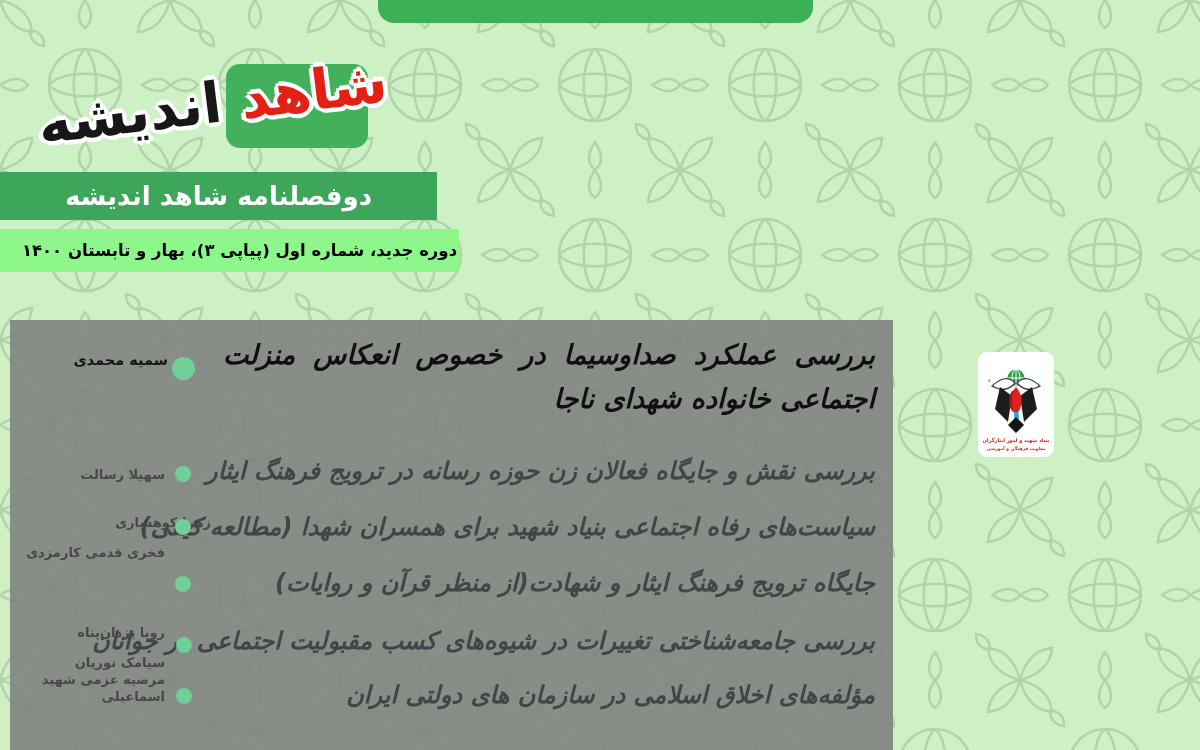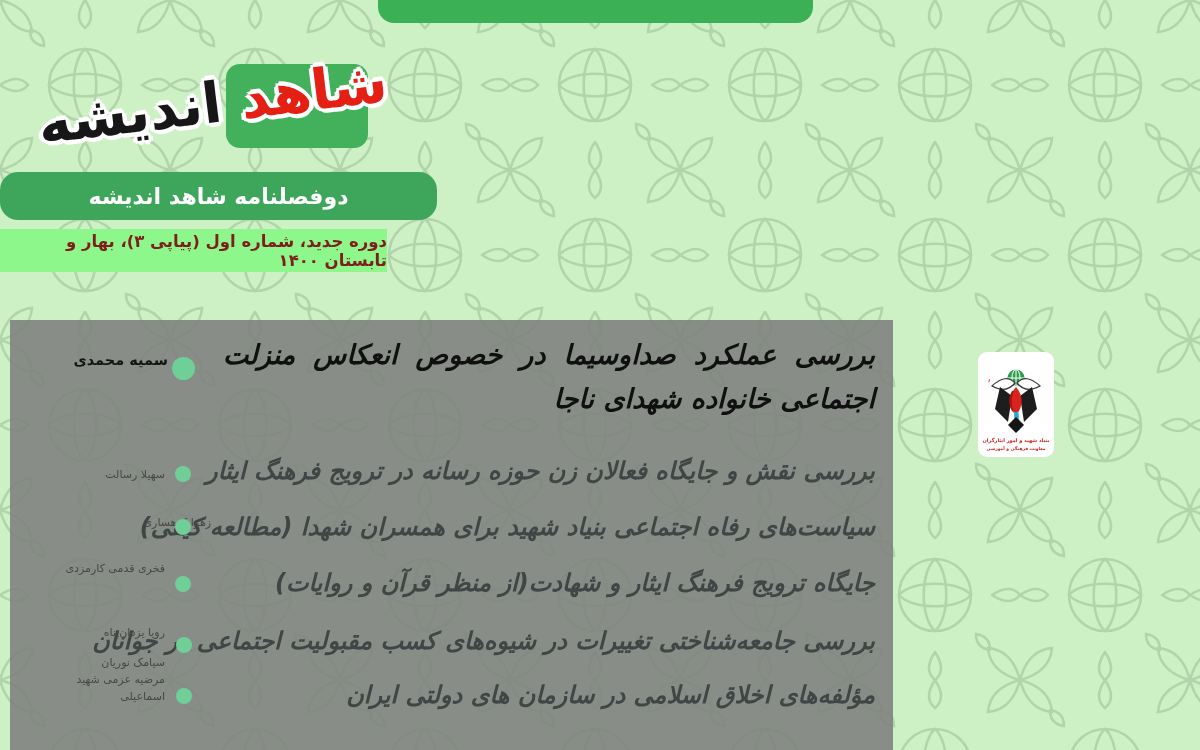--- a/index.html
+++ b/index.html
@@ -21,45 +21,45 @@
     transform:rotate(-7deg); white-space:nowrap; letter-spacing:-2px;
     text-shadow: 3px 0 0 #fff, -3px 0 0 #fff, 0 3px 0 #fff, 0 -3px 0 #fff,
       2.5px 2.5px 0 #fff, -2.5px 2.5px 0 #fff, 2.5px -2.5px 0 #fff, -2.5px -2.5px 0 #fff,
       4.5px 1px 0 #fff, -4.5px 1px 0 #fff, 1px 4.5px 0 #fff, 1px -4.5px 0 #fff; }
   .logo-w1 { color:#e42015; }
   .logo-w2 { color:#171717; }
 
   
   .band-dark { position:absolute; left:0; top:172px; width:437px; height:48px;
     background:#3ea65b; z-index:2; display:flex; align-items:center; justify-content:center;
-    color:#ffffff; font-weight:bold; font-size:22px; direction:rtl;border-radius:18px; }
-  .band-light { position:absolute; left:0; top:229px; width:387px; height:43px;
+    color:#ffffff; font-weight:bold; font-size:26px; direction:rtl; }
+  .band-light { position:absolute; left:0; top:229px; width:459px; height:43px;
     background:#8df78b; z-index:2; display:flex; align-items:center; justify-content:center;
-    color:#7f1d1d; font-weight:bold; font-size:16.5px; direction:rtl;padding-left:20px; }
+    color:#000000; font-weight:bold; font-size:16.5px; direction:rtl;padding-left:20px; }
 
   
   .toc-panel { position:absolute; left:10px; top:320px; width:883px; height:430px;
     background:rgba(125,127,125,0.87); z-index:1; }
 
   .article-title { position:absolute; z-index:2; direction:rtl; font-weight:bold;font-style:italic; }
   .t1 { right:325px; top:333px; width:652px; font-size:27px; line-height:44px;
         color:#101010; text-align:justify; }
   .t-sm { white-space:nowrap; font-size:24px; color:#404546; }
   .t2 { right:325px; top:457px; }
   .t3 { right:325px; top:513px; }
   .t4 { right:325px; top:569px; }
   .t5 { right:325px; top:627px; }
   .t6 { right:325px; top:681px;margin-left:15px; }
 
   .authors { position:absolute; z-index:2; direction:rtl; text-align:right; color:#3c3c3c; }
   .a1 { right:1032px; top:347px; font-size:14.5px; line-height:27px; font-weight:bold; color:#141414; }
-  .a-sm { font-size:11px; line-height:17px; font-weight:400; color:#474747; }
+  .a-sm { font-size:13px; line-height:17px; font-weight:700; color:#474747; }
   .a2 { right:1035px; top:466px; }
   .a3 { right:989px; top:514px; }
-  .a4 { right:1035px; top:560px; }
+  .a4 { right:1035px; top:544px; }
   .a5 { right:1035px; top:624px; }
   .a6 { right:1035px; top:654px; }
 
   .dot { position:absolute; z-index:2; border-radius:50%; background:#6fcf97; }
   .d1 { left:172px; top:357px; width:23px; height:23px; }
   .d-sm { width:16px; height:16px; }
   .d2 { left:175px; top:466px; }
   .d3 { left:175px; top:519px; }
   .d4 { left:175px; top:576px; }
   .d5 { left:176px; top:637px; }

